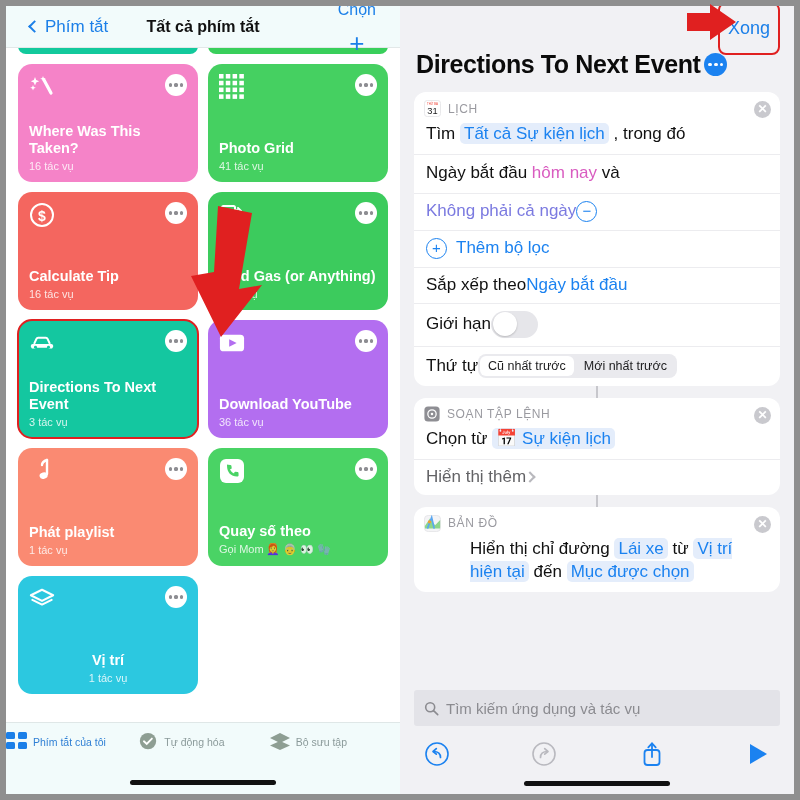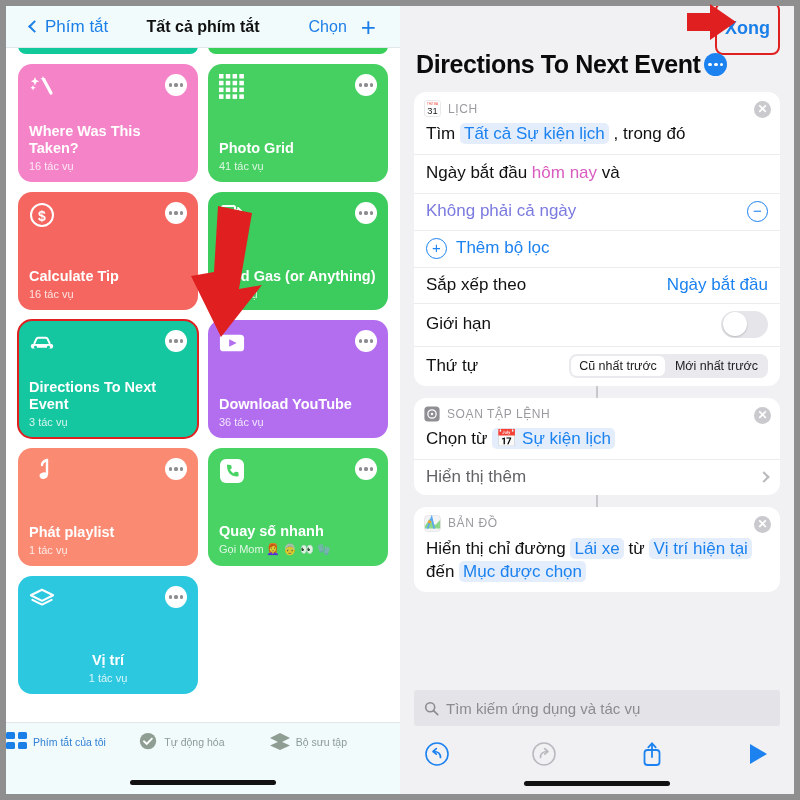--- a/index.html
+++ b/index.html
@@ -32,21 +32,21 @@
     position: relative;
     z-index: 5;
   }
   .nav-back { display: flex; align-items: center; color: #1b7fe8; font-size: 17px; }
   .chev-left {
     display: inline-block; width: 9px; height: 9px;
     border-left: 2.6px solid #1b7fe8; border-bottom: 2.6px solid #1b7fe8;
     transform: rotate(45deg); margin-right: 6px;
   }
   .nav-title { font-size: 16px; font-weight: bold; color: #111; position: absolute; left: 0; right: 0; text-align: center; pointer-events: none; }
-  .nav-right { display: flex; align-items: center; gap: 14px; position: relative; z-index: 2; }
+  .nav-right { display: flex; align-items: center; gap: 14px; position: relative; z-index: 2; flex-direction: column; }
   .nav-choose { color: #1b7fe8; font-size: 16px; }
   .nav-plus { color: #1b7fe8; font-size: 26px; line-height: 20px; font-weight: 300; }
 
   .grid-scroll {
     position: absolute; top: 42px; left: 0; right: 0; bottom: 72px;
     background: #fff; padding: 0 12px;
     overflow: hidden;
   }
   .grid {
     display: grid;
@@ -96,21 +96,21 @@
     width: 400px; height: 800px;
     background: #f1f1f4;
     border-right: 6px solid #8f8f8f;
     border-top: 6px solid #8f8f8f;
     border-bottom: 6px solid #8f8f8f;
     overflow: hidden;
   }
   .r-topbar { height: 44px; display: flex; align-items: center; justify-content: flex-end; padding: 0 14px; }
   .xong-btn {
     color: #1b7fe8; font-size: 18px; padding: 14px 8px;
-    border: 2px solid #e02020; border-radius: 8px; background: transparent; font-weight: bold;
+    border: 2px solid #e02020; border-radius: 8px; background: transparent;
   }
   .r-title-row { display: flex; align-items: center; padding: 0 16px 10px 16px; gap: 4px; }
   .r-title { font-size: 25px; font-weight: bold; color: #0b0b0b; letter-spacing: -0.4px; }
   .title-dots {
     width: 23px; height: 23px; border-radius: 50%; background: #1b82f0;
     display:flex; align-items:center; justify-content:center; gap: 2.4px; flex:none;
     align-self: flex-end; margin-bottom: 3px;
   }
   .title-dots i { width:3.4px;height:3.4px;border-radius:50%;background:#fff;display:block; }
 
@@ -121,21 +121,21 @@
   .act-x {
     position: absolute; right: 9px; top: 9px; width: 17px; height: 17px; border-radius: 50%;
     background: #c9c9ce; color: #fff; font-size: 12px; line-height: 17px; text-align: center; font-weight: bold;
   }
   .act-row { padding: 7px 12px 8px 12px; border-top: 1px solid #ececef; font-size: 17px; color: #111; display:flex; align-items:center; }
   .act-row.first { border-top: none; padding-top: 4px; }
   .tok { background: #e4edfb; color: #1b82f0; border-radius: 5px; padding: 1px 4px; }
   .tok-pink { color: #d95cc0; }
   .tok-purple { color: #7b7ae0; }
   .blue-link { color: #1b82f0; }
-  .row-between { justify-content: space-between; }
+  .row-between { }
   .minus-circle, .plus-circle {
     width: 21px; height: 21px; border-radius: 50%; border: 1.6px solid #1b82f0;
     color: #1b82f0; font-size: 15px; line-height: 18px; text-align: center; flex: none;
   }
   .seg {
     display: flex; background: #eaeaee; border-radius: 8px; padding: 2px; gap: 2px;
   }
   .seg span { font-size: 12.5px; padding: 3px 8px; border-radius: 6px; color: #1c1c1e; }
   .seg span.on { background: #fff; }
   .toggle { width: 47px; height: 27px; border-radius: 14px; background: #e6e6ea; position: relative; flex: none; }
@@ -325,21 +325,21 @@
         <rect x="1" y="1" width="24" height="24" rx="6" fill="#fff"></rect>
         <path d="M8 7.5 c0 7 4 11 10 11 1 0 1.6-.6 1.6-1.3 l-.1-2.2c0-.5-.4-.9-.9-1l-2.3-.3c-.5 0-.9.3-1 .8l-.2.9c-2-.8-3.4-2.2-4.1-4.1l.9-.2c.5-.1.8-.5.8-1l-.3-2.3c-.1-.5-.5-.9-1-.9l-2.2-.1C8.6 6 8 6.5 8 7.5z" fill="#4ad365"></path>
               </svg>
        <div class="dots-btn">
                 <i></i>
                 <i></i>
                 <i></i>
               </div>
      </div>
      <div class="card-bottom">
-       <div class="card-title">Quay số nhanh</div>
+       <div class="card-title">Quay số theo</div>
        <div class="card-sub">Gọi Mom  👩‍🦰 👵 👀 🧤</div>
      </div>
           </div>
           <div class="card" style="background: rgb(44, 200, 224); text-align: center;">
             <div class="card-top">
        <svg class="card-icon" viewBox="0 0 28 24">
         <path d="M14 2 L26 8 L14 14 L2 8 Z" fill="none" stroke="#fff" stroke-width="2.2" stroke-linejoin="round"></path>
         <path d="M3.6 13 L14 18 L24.4 13" fill="none" stroke="#fff" stroke-width="2.2" stroke-linejoin="round" stroke-linecap="round"></path>
               </svg>
        <div class="dots-btn">
@@ -460,21 +460,21 @@
           <div class="act-head">
             <svg width="17" height="17" viewBox="0 0 20 20">
       <rect x="0.5" y="0.5" width="19" height="19" rx="4.5" fill="#f4f4f6" stroke="#e3e3e6"></rect>
       <path d="M1 13 L7 4 L13 12 L19 6 v9 a1 1 0 0 1 -1 1 H2 a1 1 0 0 1 -1 -1 z" fill="#8ed68a"></path>
       <path d="M4 16 L9 3 L12 16" fill="none" stroke="#5aa7f0" stroke-width="2"></path>
       <circle cx="6.5" cy="8" r="1.9" fill="#f0a030"></circle>
             </svg>
             <span class="act-head-label">BẢN ĐỒ</span>
           </div>
           <div class="act-x">✕</div>
-          <div class="act-row first" style="display: block; line-height: 1.35;"><span>Hiển thị chỉ đường </span><span class="tok">Lái xe</span><span> từ </span><span class="tok">Vị trí hiện tại</span><span> đến </span><span class="tok">Mục được chọn</span></div>
+          <div class="act-row first" style="display: block; line-height: 1.35; margin-left: 44px;"><span>Hiển thị chỉ đường </span><span class="tok">Lái xe</span><span> từ </span><span class="tok">Vị trí hiện tại</span><span> đến </span><span class="tok">Mục được chọn</span></div>
         </div>
       </div>
 
     <div class="r-footer">
       <div class="search-field">
         <svg width="15" height="15" viewBox="0 0 16 16">
           <circle cx="6.6" cy="6.6" r="4.8" stroke="#8b8b90" stroke-width="1.7" fill="none"></circle>
           <line x1="10.2" y1="10.2" x2="14.6" y2="14.6" stroke="#8b8b90" stroke-width="1.7" stroke-linecap="round"></line>
         </svg>
         <span class="search-ph">Tìm kiếm ứng dụng và tác vụ</span>

